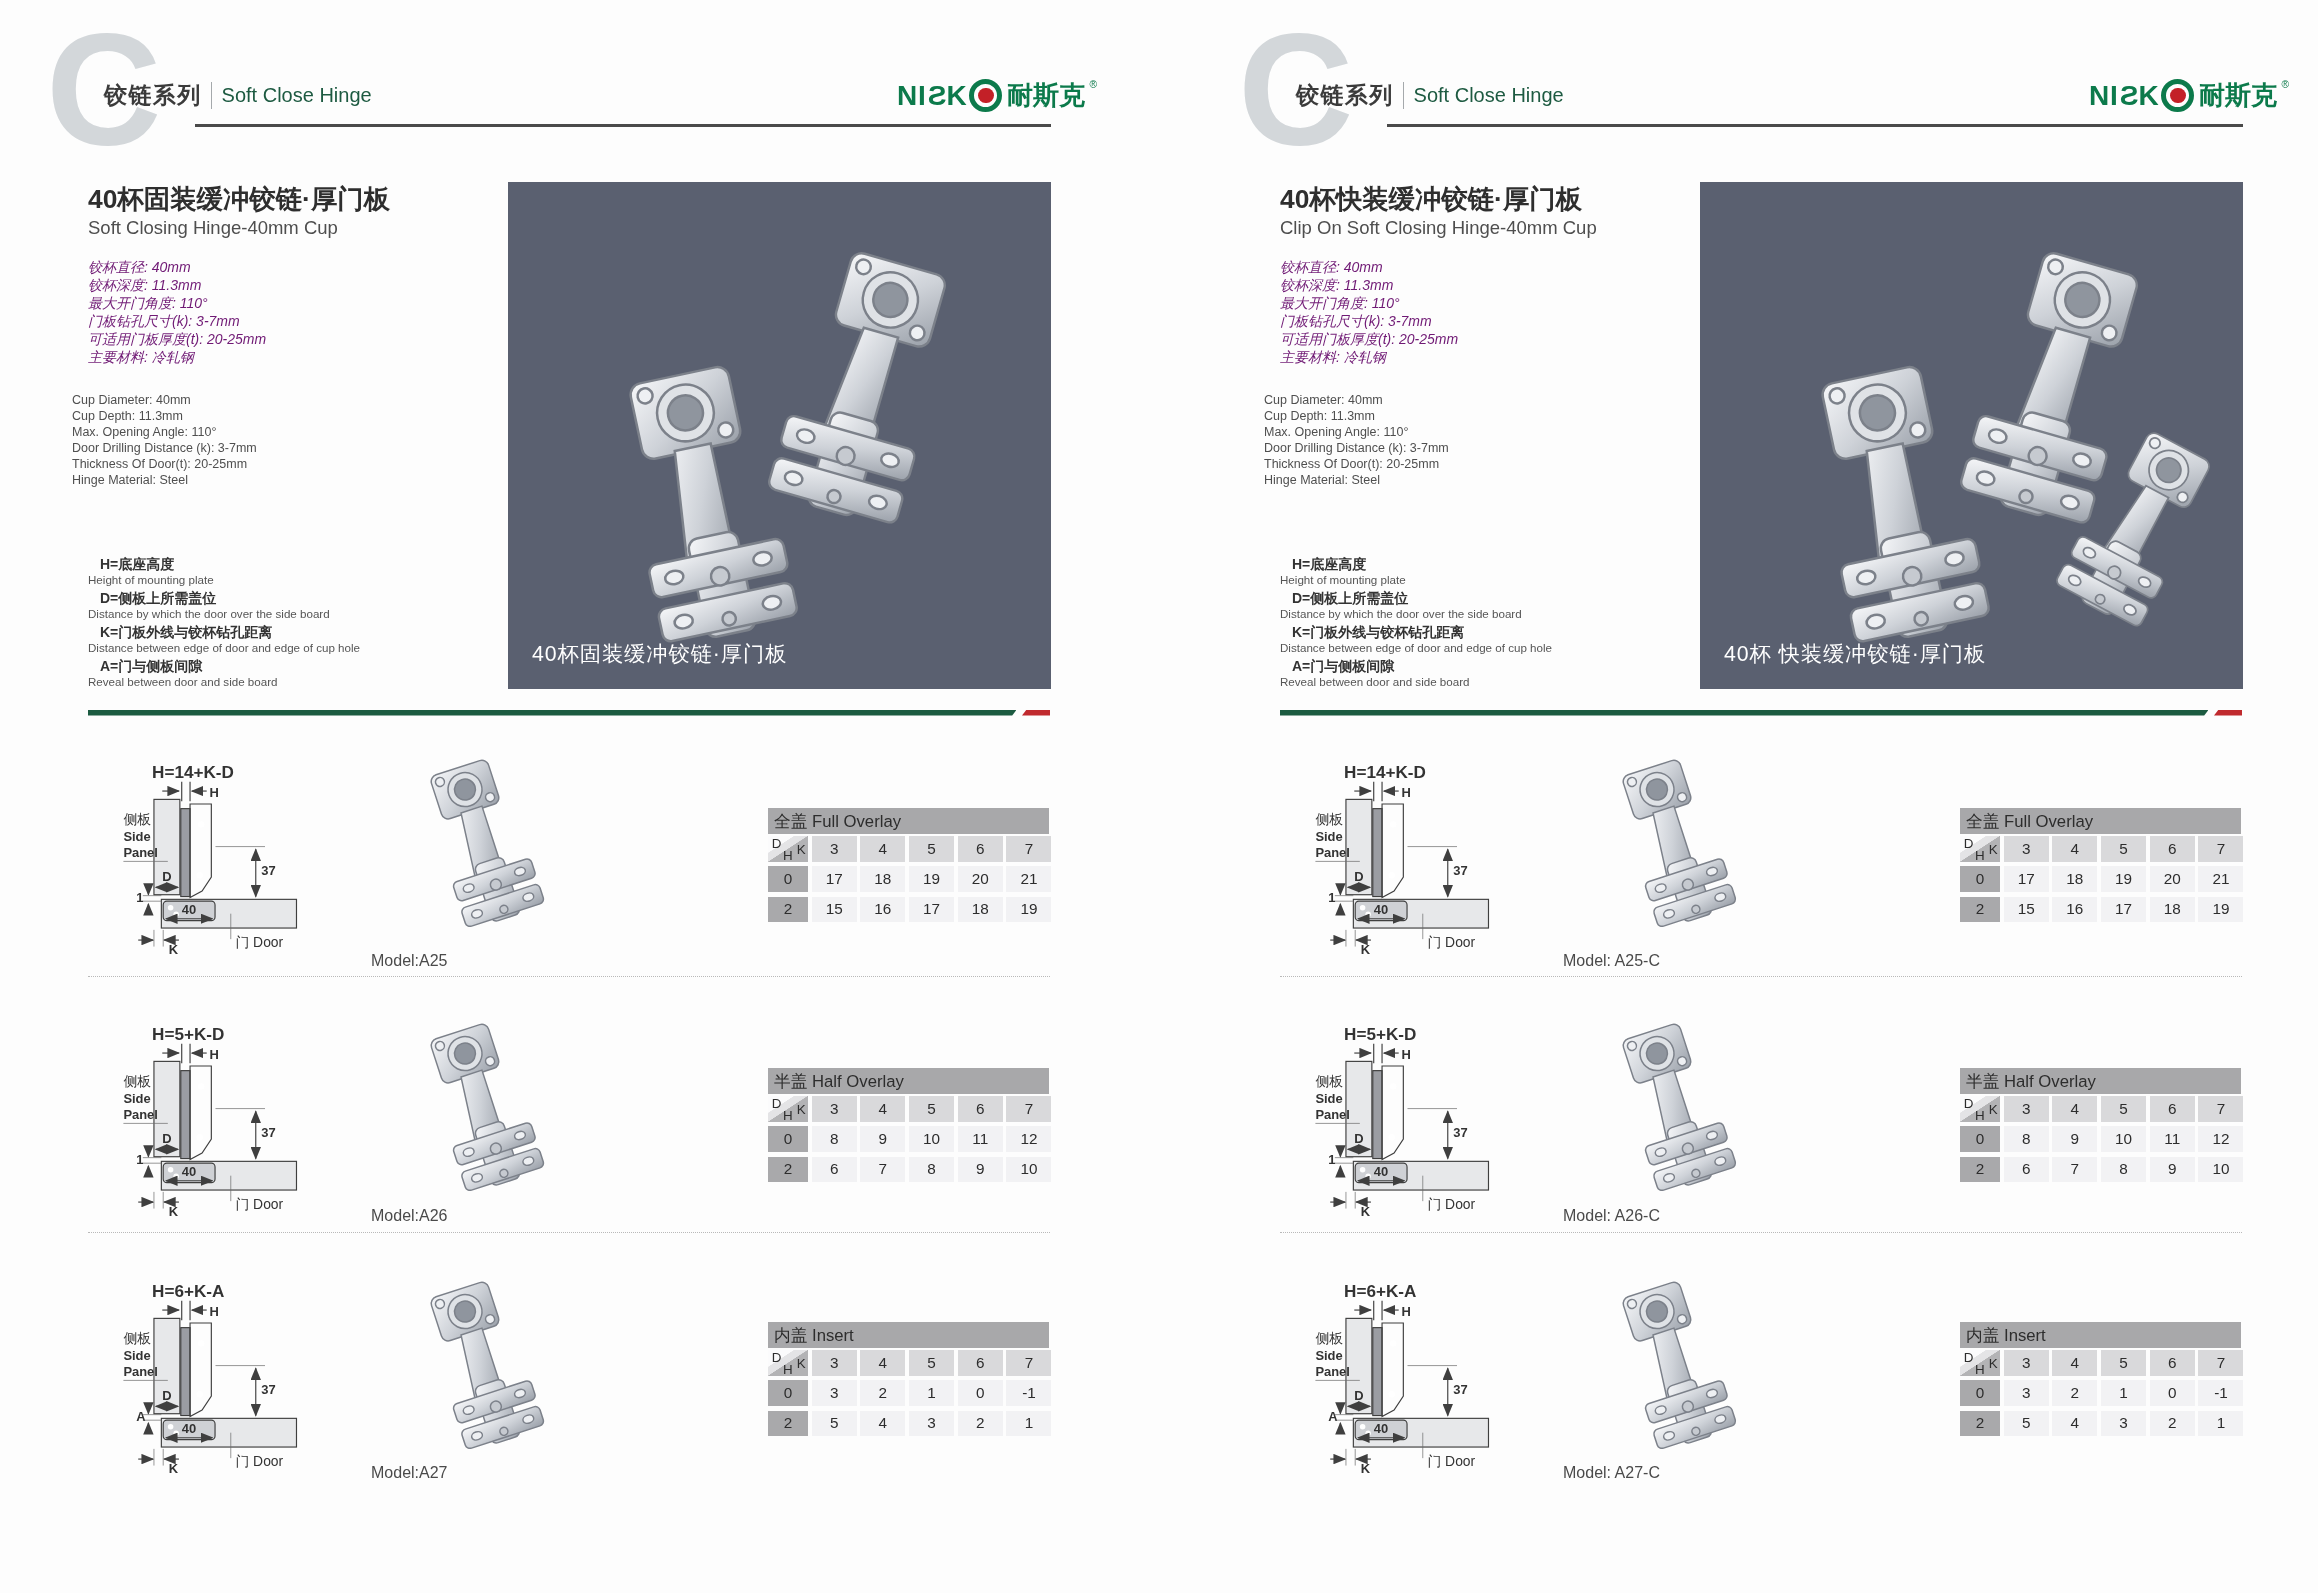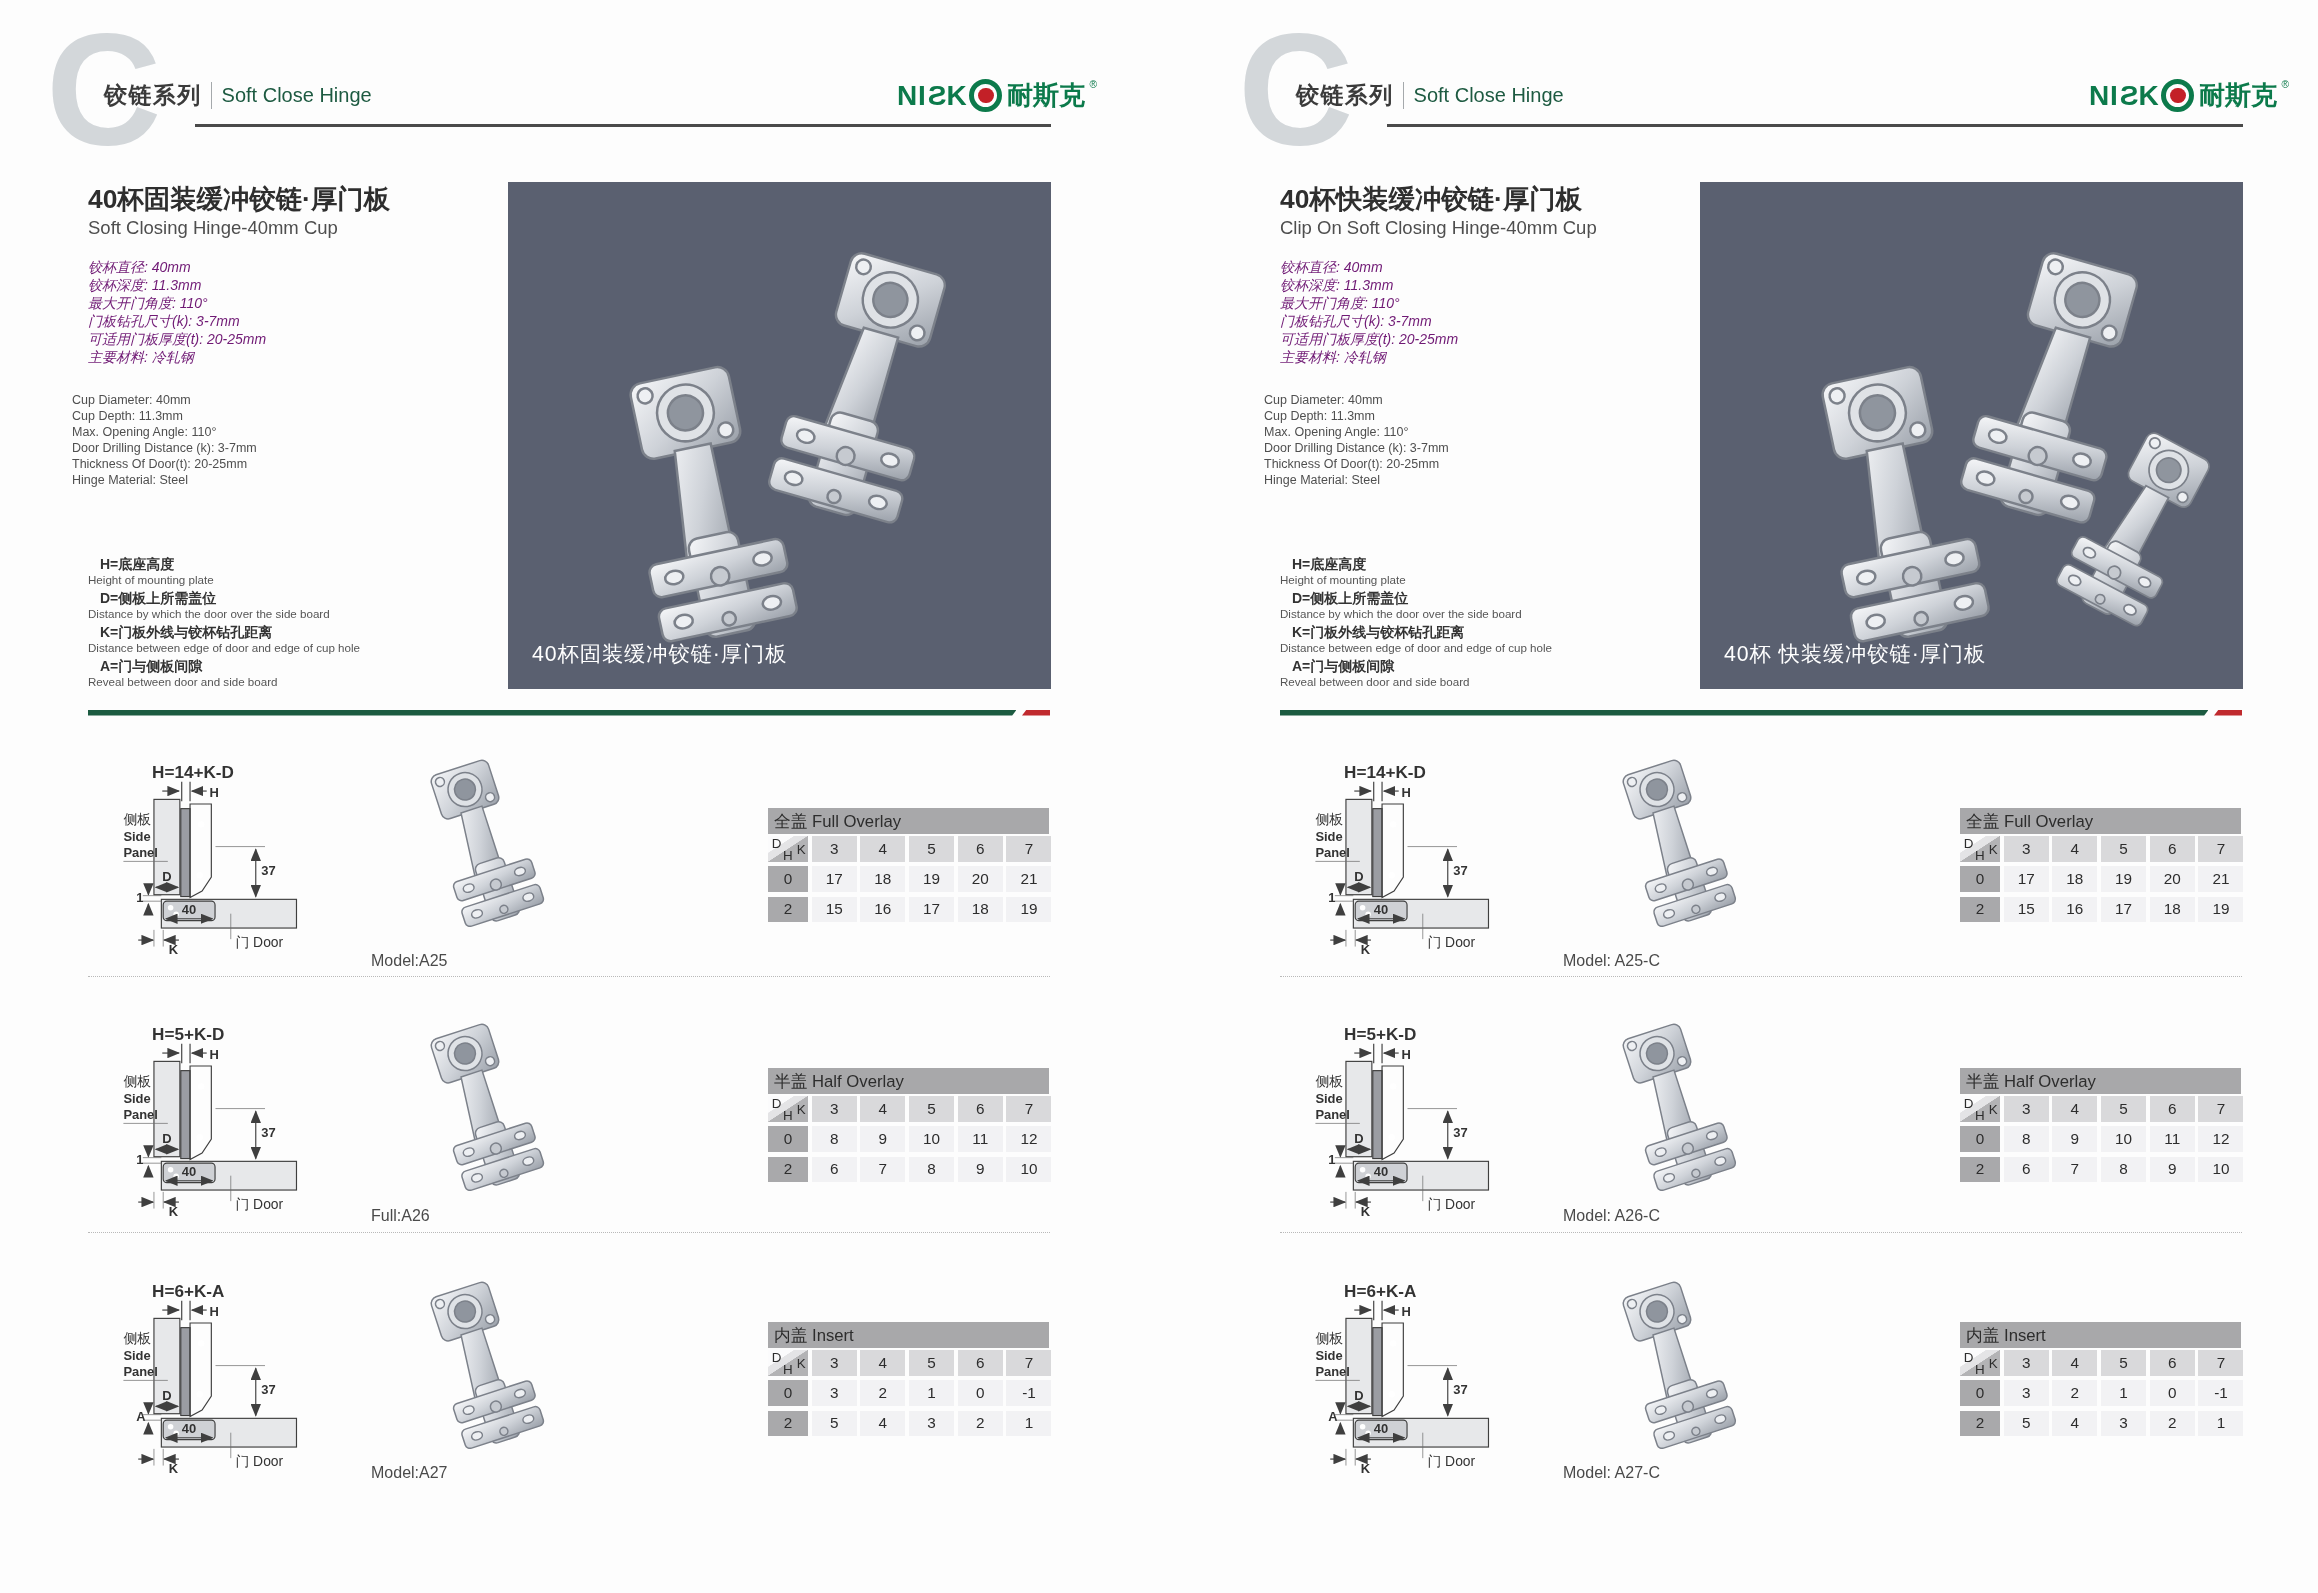--- a/index.html
+++ b/index.html
@@ -300,21 +300,21 @@
         <line x1="102" y1="380" x2="102" y2="416" class="thin"></line>
     <line x1="48" y1="402" x2="80" y2="402" marker-end="url(#ah)"></line>
     <line x1="136" y1="402" x2="104" y2="402" marker-end="url(#ah)"></line>
     <text class="dg-t" x="114" y="432">K</text>
     <line x1="248" y1="345" x2="248" y2="400" class="thin"></line>
     <text class="dg-cn" x="258" y="416">门 Door</text>
   </svg>
   <svg class="prod r1" viewBox="0 0 460 400">
     <use href="#hinge" transform="translate(110 20) rotate(-18 100 160) scale(1.08)"></use>
   </svg>
-  <div class="model r1">Full:A26</div>
+  <div class="model r1">Model:A26</div>
   <div class="spec-table r1">
         <div class="t-title">半盖 Half Overlay</div>
         <div class="t-grid">
           <div class="t-cell t-corner">
             <span class="c-d">D</span>
             <span class="c-k">K</span>
             <span class="c-h">H</span>
           </div>
           <div class="t-cell t-colhead">3</div>
           <div class="t-cell t-colhead">4</div>

